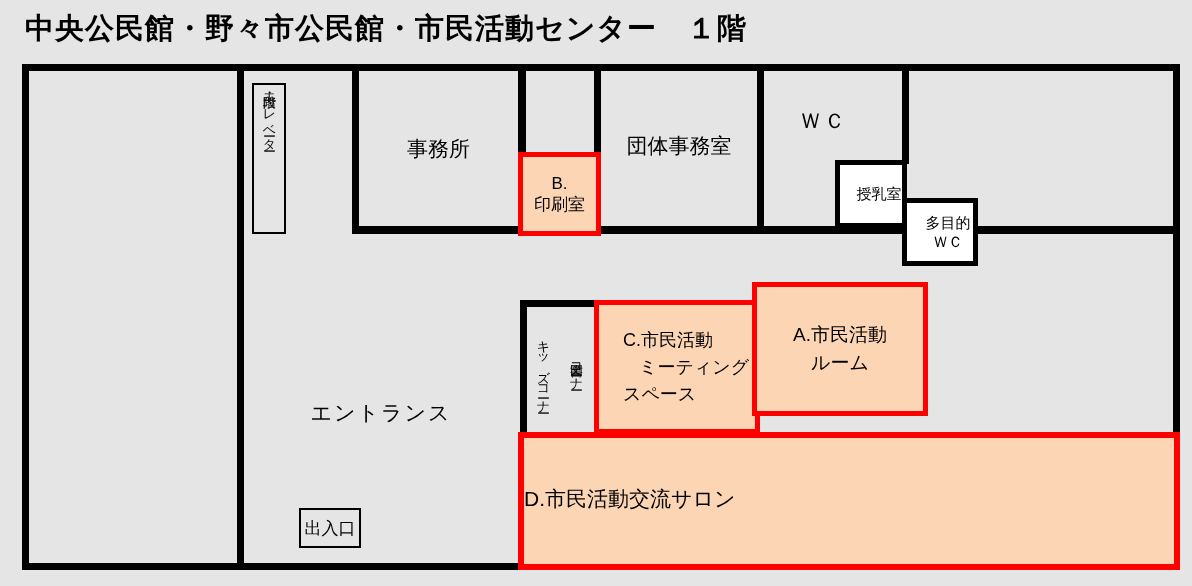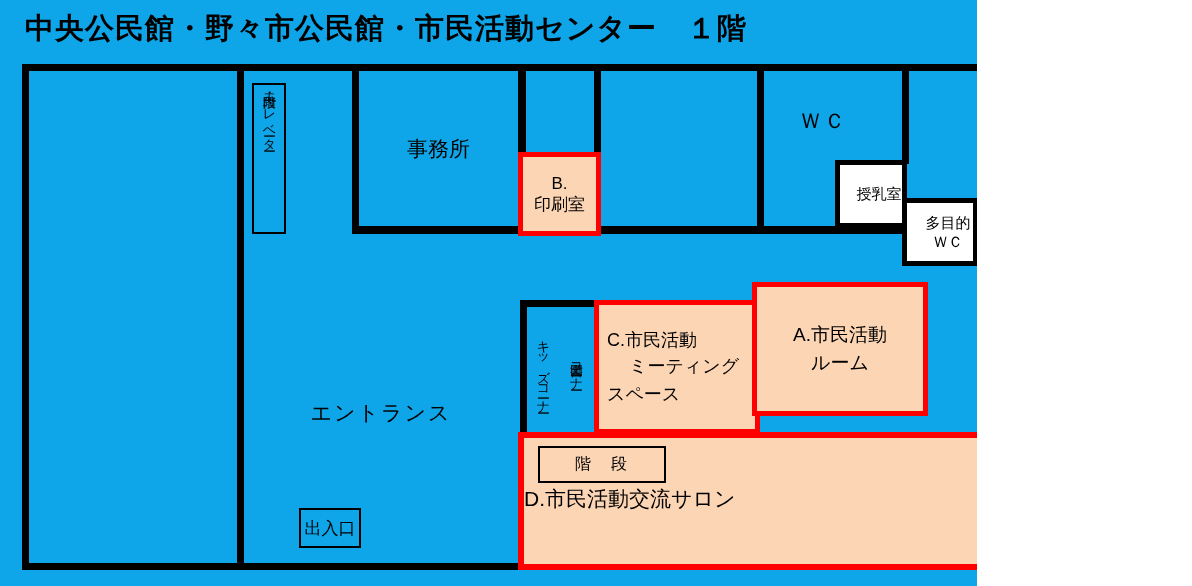--- a/index.html
+++ b/index.html
@@ -1,17 +1,17 @@
 <!DOCTYPE html>
 <html><head>
 <meta charset="utf-8">
 <style>
   html,body{margin:0;padding:0;background:#fff;}
   .screen{
-    position:relative;width:977px;height:586px;background:#0ea5e9;overflow:hidden;
+    position:relative;width:1192px;height:586px;background:#e5e5e5;overflow:hidden;
     font-family:"Liberation Sans","DejaVu Sans",sans-serif;color:#000;
   }
   .title{
     position:absolute;left:25px;top:9px;font-size:29px;font-weight:700;letter-spacing:1px;white-space:nowrap;
   }
   .wall{position:absolute;background:#000;}
   .outer{position:absolute;left:22px;top:64px;width:1158px;height:506px;border:7px solid #000;box-sizing:border-box;}
   .lbl{position:absolute;display:flex;align-items:center;justify-content:center;font-size:21px;white-space:nowrap;}
   .red-room{
     position:absolute;background:#FCD5B4;border:5px solid #FF0000;box-sizing:border-box;
@@ -28,22 +28,22 @@
   .vtext{writing-mode:vertical-rl;text-orientation:mixed;}
   .stairs-elev{
     left:252px;top:83px;width:34px;height:151px;font-size:13px;line-height:30px;
     text-align:center;justify-content:flex-start;
   }
   .kids-col{
     position:absolute;left:527px;top:307px;width:66px;height:124px;
     font-size:13px;line-height:33px;text-align:center;
   }
   .room-b{left:518px;top:152px;width:83px;height:84px;font-size:17px;line-height:21px;}
-  .room-c{left:594px;top:300px;width:166px;height:134px;font-size:18px;line-height:27px;align-items:flex-start;padding-left:8px;}
-  .room-c .c2{margin-left:22px;font-family:Liberation Mono, monospace;}
+  .room-c{left:594px;top:300px;width:166px;height:134px;font-size:18px;line-height:27px;align-items:flex-start;padding-left:24px;}
+  .room-c .c2{margin-left:16px;}
   .room-c .c3{}
   .room-a{left:752px;top:282px;width:176px;height:134px;font-size:19px;line-height:28px;}
   .room-av{left:972px;top:302px;width:208px;height:132px;border-width:6px;font-size:21px;}
   .room-d{left:518px;top:432px;width:662px;height:138px;border-width:6px;display:block;}
   .d-stairs{left:14px;top:8px;width:128px;height:37px;font-size:16px;letter-spacing:2px;}
   .d-label{position:absolute;left:0;top:47px;width:555px;text-align:left;font-size:21px;white-space:nowrap;}
   .nursing{left:835px;top:160px;width:72px;height:68px;font-size:15px;}
   .multiwc{left:902px;top:160px;width:76px;height:68px;font-size:15px;line-height:19px;margin-top:38px;}
   .exit-box{left:299px;top:508px;width:62px;height:40px;font-size:17px;}
   .lbl-hall{left:22px;top:302px;width:215px;height:66px;}
@@ -66,20 +66,23 @@
   <div class="wall" style="left:518px;top:64px;width:8px;height:92px;"></div>
   <div class="wall" style="left:594px;top:64px;width:7px;height:172px;"></div>
   <div class="wall" style="left:352px;top:226px;width:828px;height:8px;"></div>
   <div class="wall" style="left:757px;top:64px;width:7px;height:166px;"></div>
   <div class="wall" style="left:902px;top:64px;width:7px;height:100px;"></div>
   <div class="wall" style="left:520px;top:300px;width:78px;height:7px;"></div>
   <div class="wall" style="left:520px;top:300px;width:7px;height:136px;"></div>
 
   <div class="lbl lbl-office">
     <span>事務所</span>
+  </div>
+  <div class="lbl lbl-group">
+    <span>団体事務室</span>
   </div>
   <div class="lbl lbl-wc">
     <span>ＷＣ</span>
   </div>
   <div class="lbl lbl-entrance">
     <span>エントランス</span>
   </div>
 
   <div class="thin-box vtext stairs-elev">
     <span>階段・エレベーター</span>
@@ -109,23 +112,20 @@
     <div class="c3">スペース</div>
   </div>
 
   <div class="red-room room-a">
     <div>A.市民活動</div>
     <div>ルーム</div>
   </div>
 
 
   <div class="red-room room-d">
-    <div class="thin-box d-stairs">
-      <span>階　段</span>
-    </div>
     <div class="d-label">D.市民活動交流サロン</div>
   </div>
 
   <div class="thin-box exit-box">
     <span>出入口</span>
   </div>
 
 </div>
 
 </body></html>

